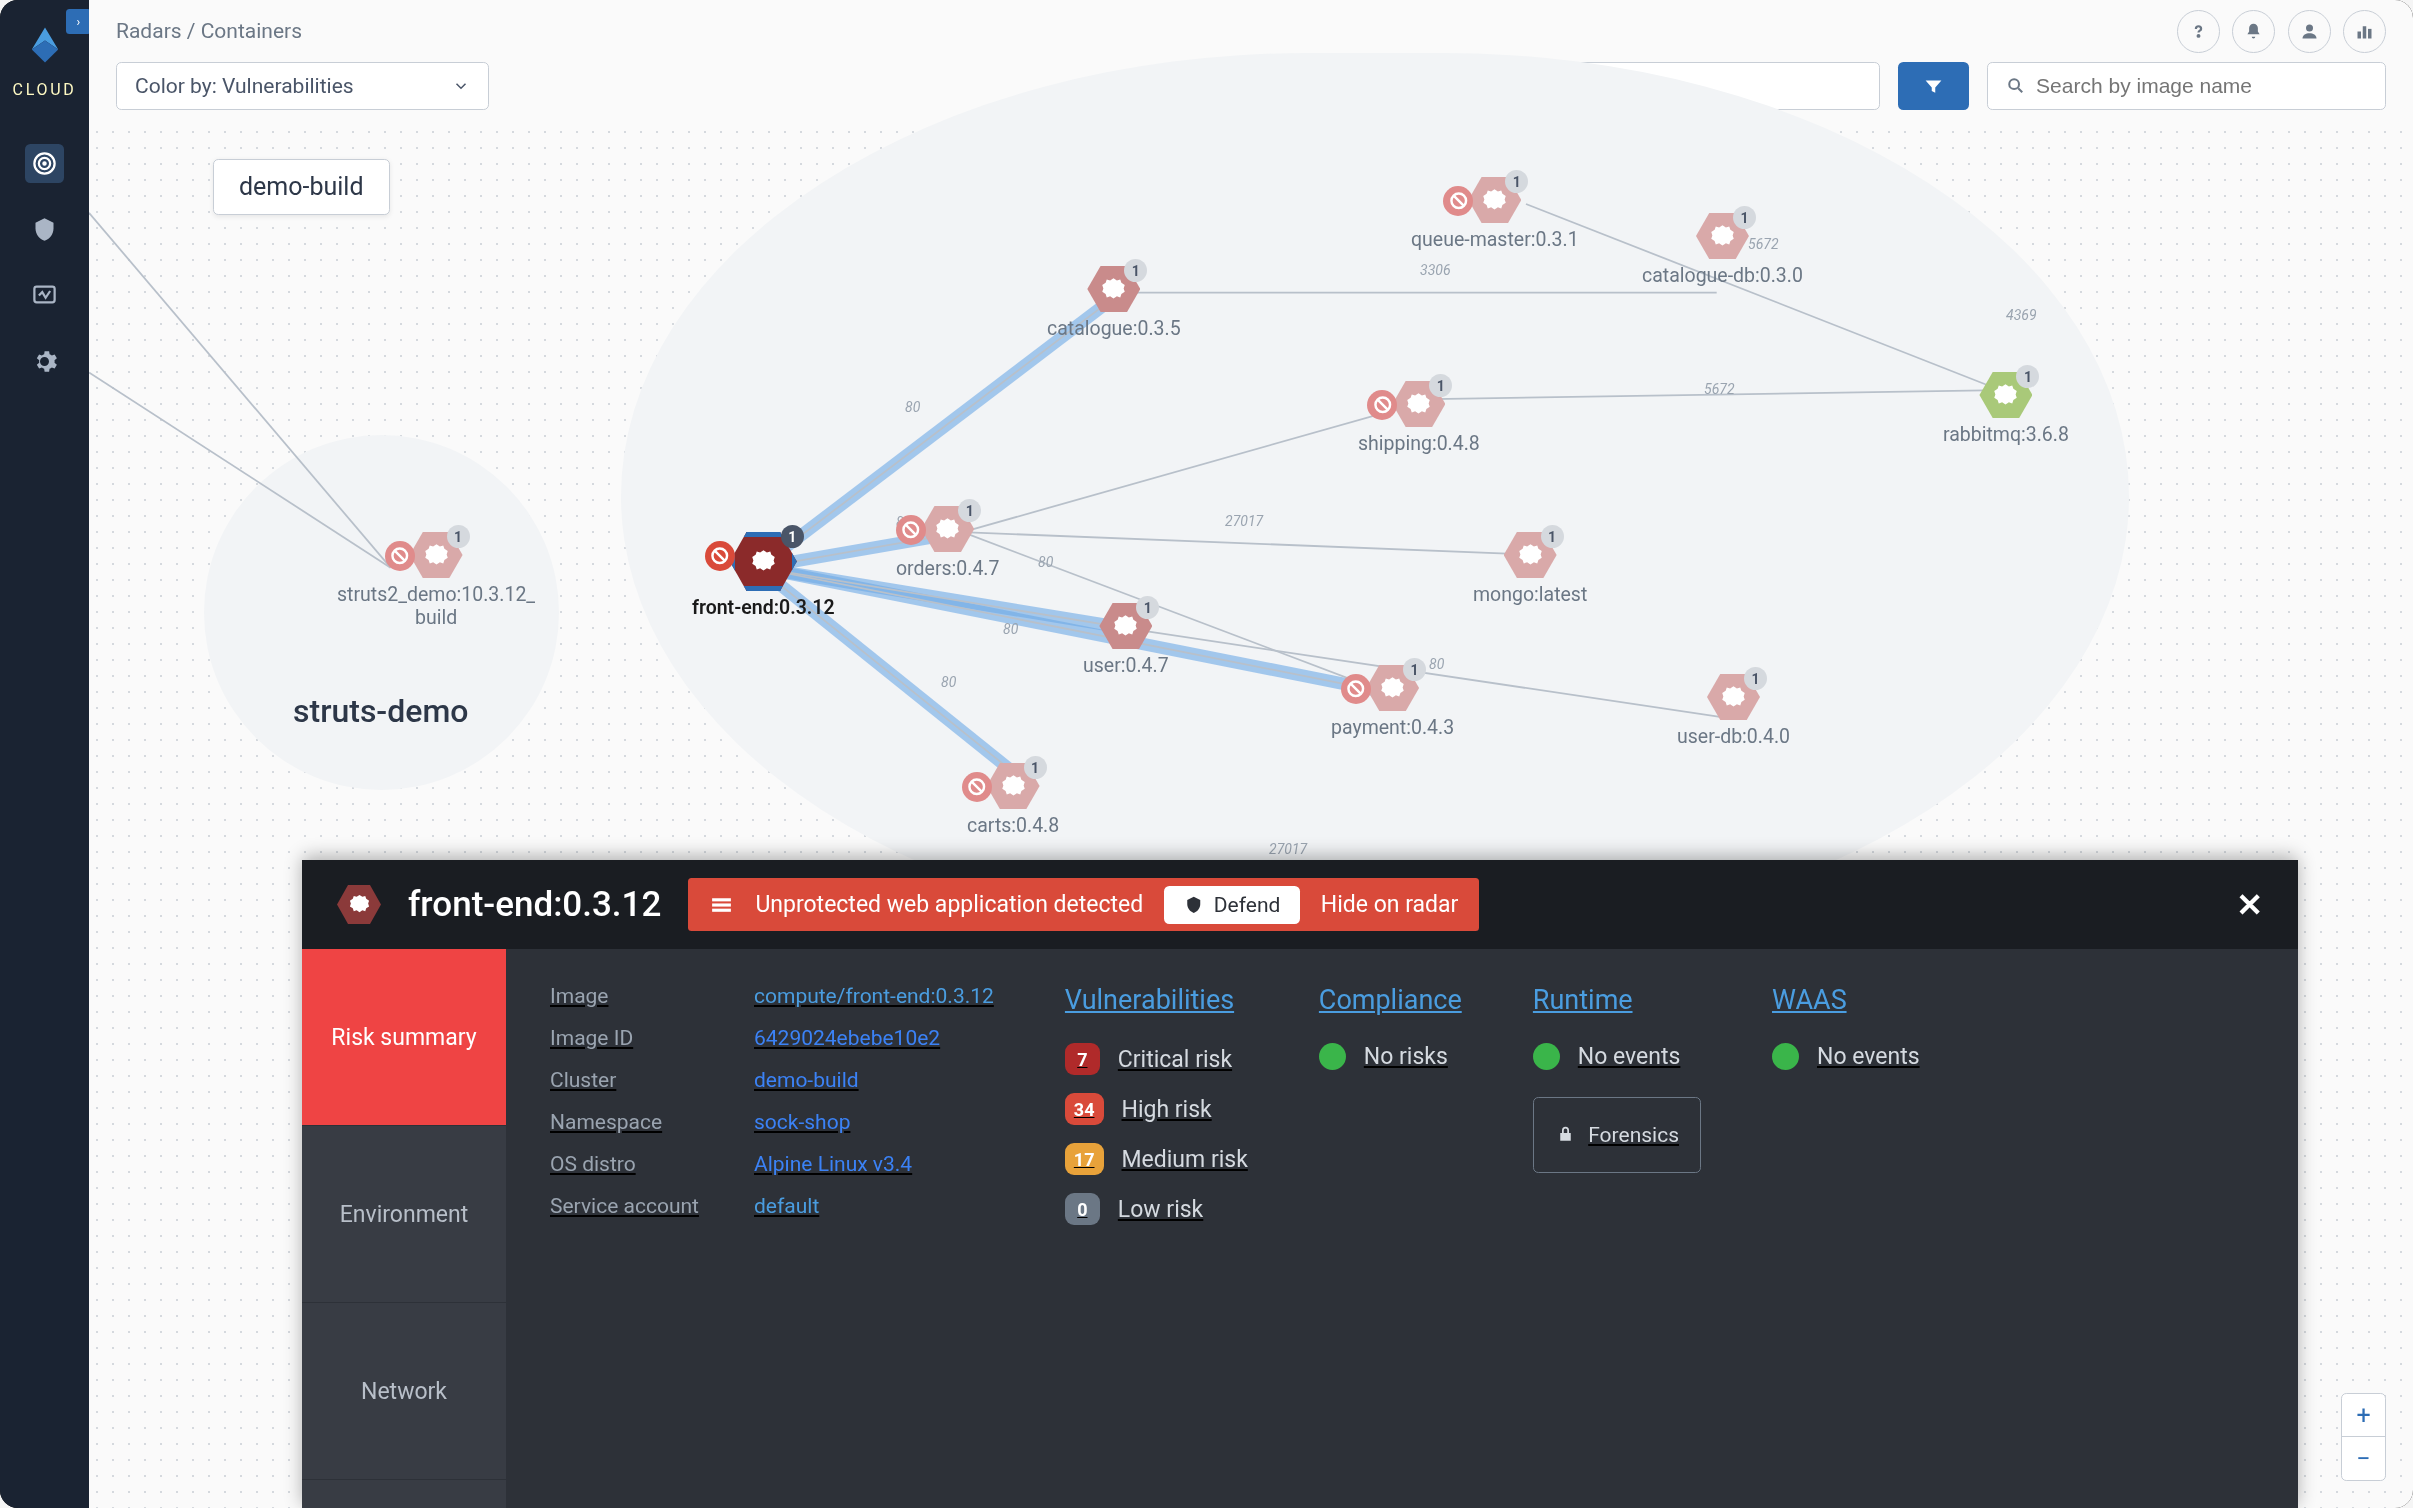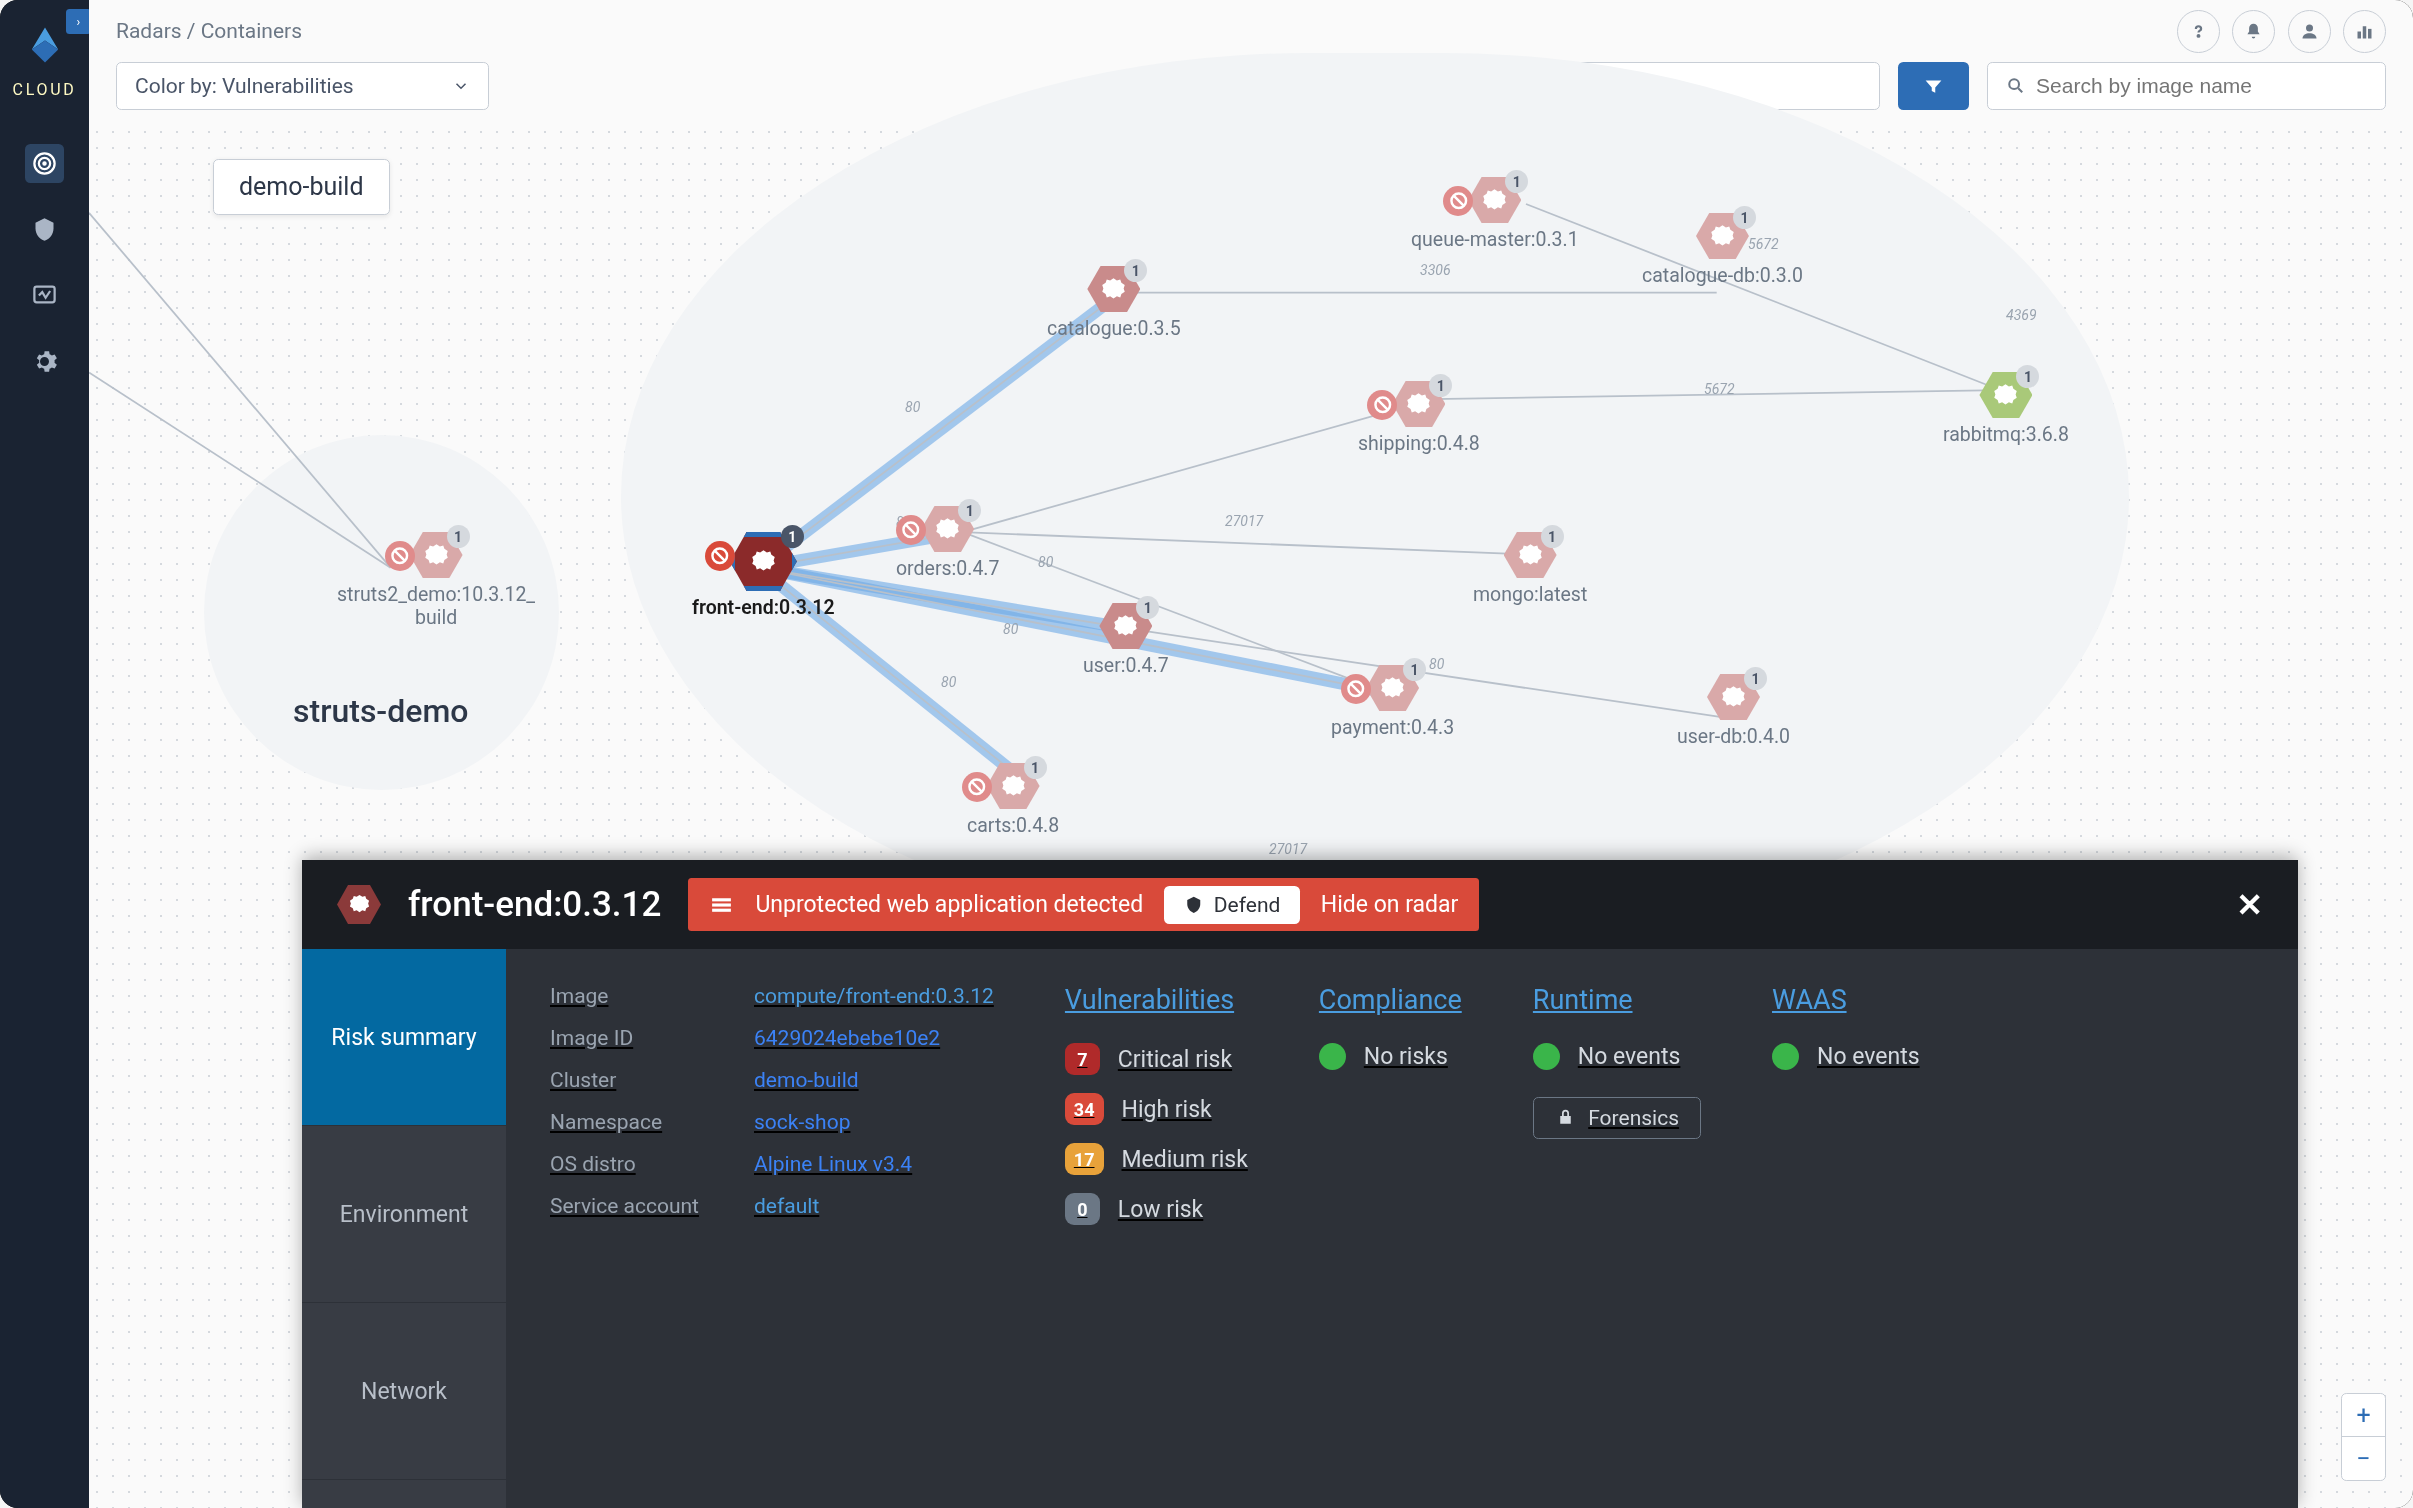--- a/index.html
+++ b/index.html
@@ -56,39 +56,39 @@
 .alert-bar { display: flex; align-items: center; background: #d94a3a; height: 53px; border-radius: 3.5px; padding: 0 21px; gap: 21px; }
 .alert-bar svg { width: 25px; height: 25px; color: #fff; }
 .alert-text { color: #fff; font-size: 23px; }
 .defend-btn { background: #fff; border-radius: 5.3px; padding: 7px 19.5px; display: flex; align-items: center; gap: 10.6px; cursor: pointer; font-size: 21px; color: #2d3138; }
 .defend-btn svg { width: 19.5px; height: 19.5px; }
 .hide-link { color: #fff; font-size: 23px; cursor: pointer; }
 .close-btn { margin-left: auto; color: #fff; cursor: pointer; font-size: 32px; font-weight: bold; }
 .detail-body { display: flex; height: calc(100% - 89px); }
 .detail-tabs { width: 204px; background: #383c44; display: flex; flex-direction: column; }
 .detail-tab { height: 177px; display: flex; align-items: center; justify-content: center; color: #b8bfc9; font-size: 23px; cursor: pointer; border-bottom: 0.9px solid #2d3138; }
-.detail-tab.active { background: #0369a1; color: #fff; }
+.detail-tab.active { background: #ef4444; color: #fff; }
 .detail-content { flex: 1; padding: 35px 44px; display: flex; gap: 71px; text-decoration: underline; }
 .info-col { display: flex; flex-direction: column; gap: 18px; min-width: 426px; }
 .info-row { display: flex; gap: 27px; }
 .info-label { width: 177px; color: #9aa4b0; font-size: 21px; }
 .info-value { color: #3b82f6; font-size: 21px; }
 .info-value.link { color: #4a9de0; }
 .risk-col { display: flex; flex-direction: column; gap: 18px; }
 .risk-title { font-size: 27px; color: #4a9de0; text-decoration: underline; cursor: pointer; margin-bottom: 9px; }
 .risk-row { display: flex; align-items: center; gap: 18px; }
 .risk-badge { min-width: 35px; height: 32px; border-radius: 9px; display: flex; align-items: center; justify-content: center; color: #fff; font-size: 18px; font-weight: bold; padding: 0 9px; }
 .risk-badge.crit { background: #b02a2a; }
 .risk-badge.high { background: #d94a3a; }
 .risk-badge.med { background: #e8a23a; }
 .risk-badge.low { background: #6b7785; }
 .risk-label { color: #d5dae0; font-size: 23px; }
 .status-dot { width: 27px; height: 27px; border-radius: 50%; }
 .status-dot.green { background: #3ab54a; }
-.forensics-btn { border: 1.8px solid #6b7785; border-radius: 5.3px; padding: 8px 21px; display: flex; align-items: center; gap: 12.4px; cursor: pointer; color: #d5dae0; font-size: 21px; width: fit-content; margin-top: 9px; }
+.forensics-btn { border: 1.8px solid #6b7785; border-radius: 5.3px; padding: 25px 21px; display: flex; align-items: center; gap: 12.4px; cursor: pointer; color: #d5dae0; font-size: 21px; width: fit-content; margin-top: 9px; }
 .forensics-btn svg { width: 21px; height: 21px; }
 
 svg line { stroke: #b8c0ca; stroke-width: 2; fill: none; }
 svg line.hl { stroke: #6ca9e6; stroke-width: 14; opacity: 0.6; }
 </style>
 </head>
 <body>
 
 <div class="app">
   <div class="sidebar">

